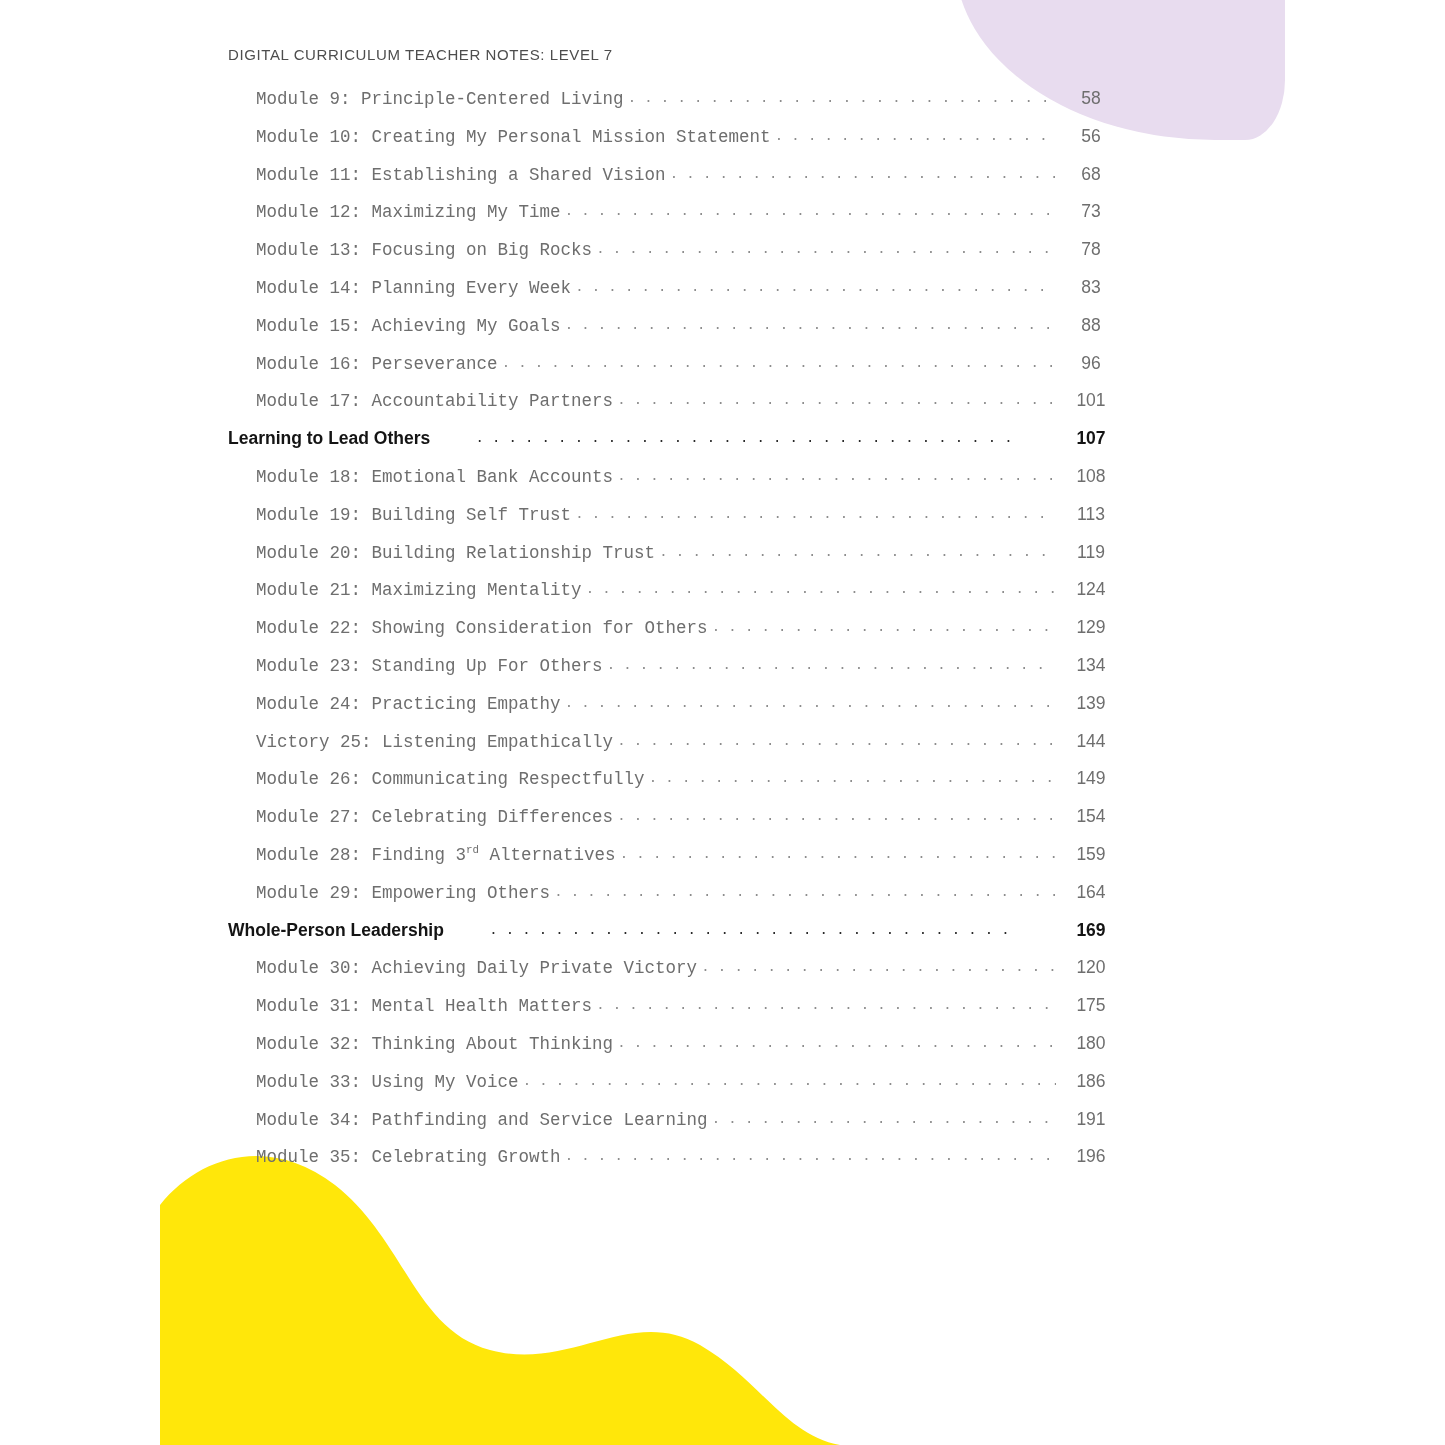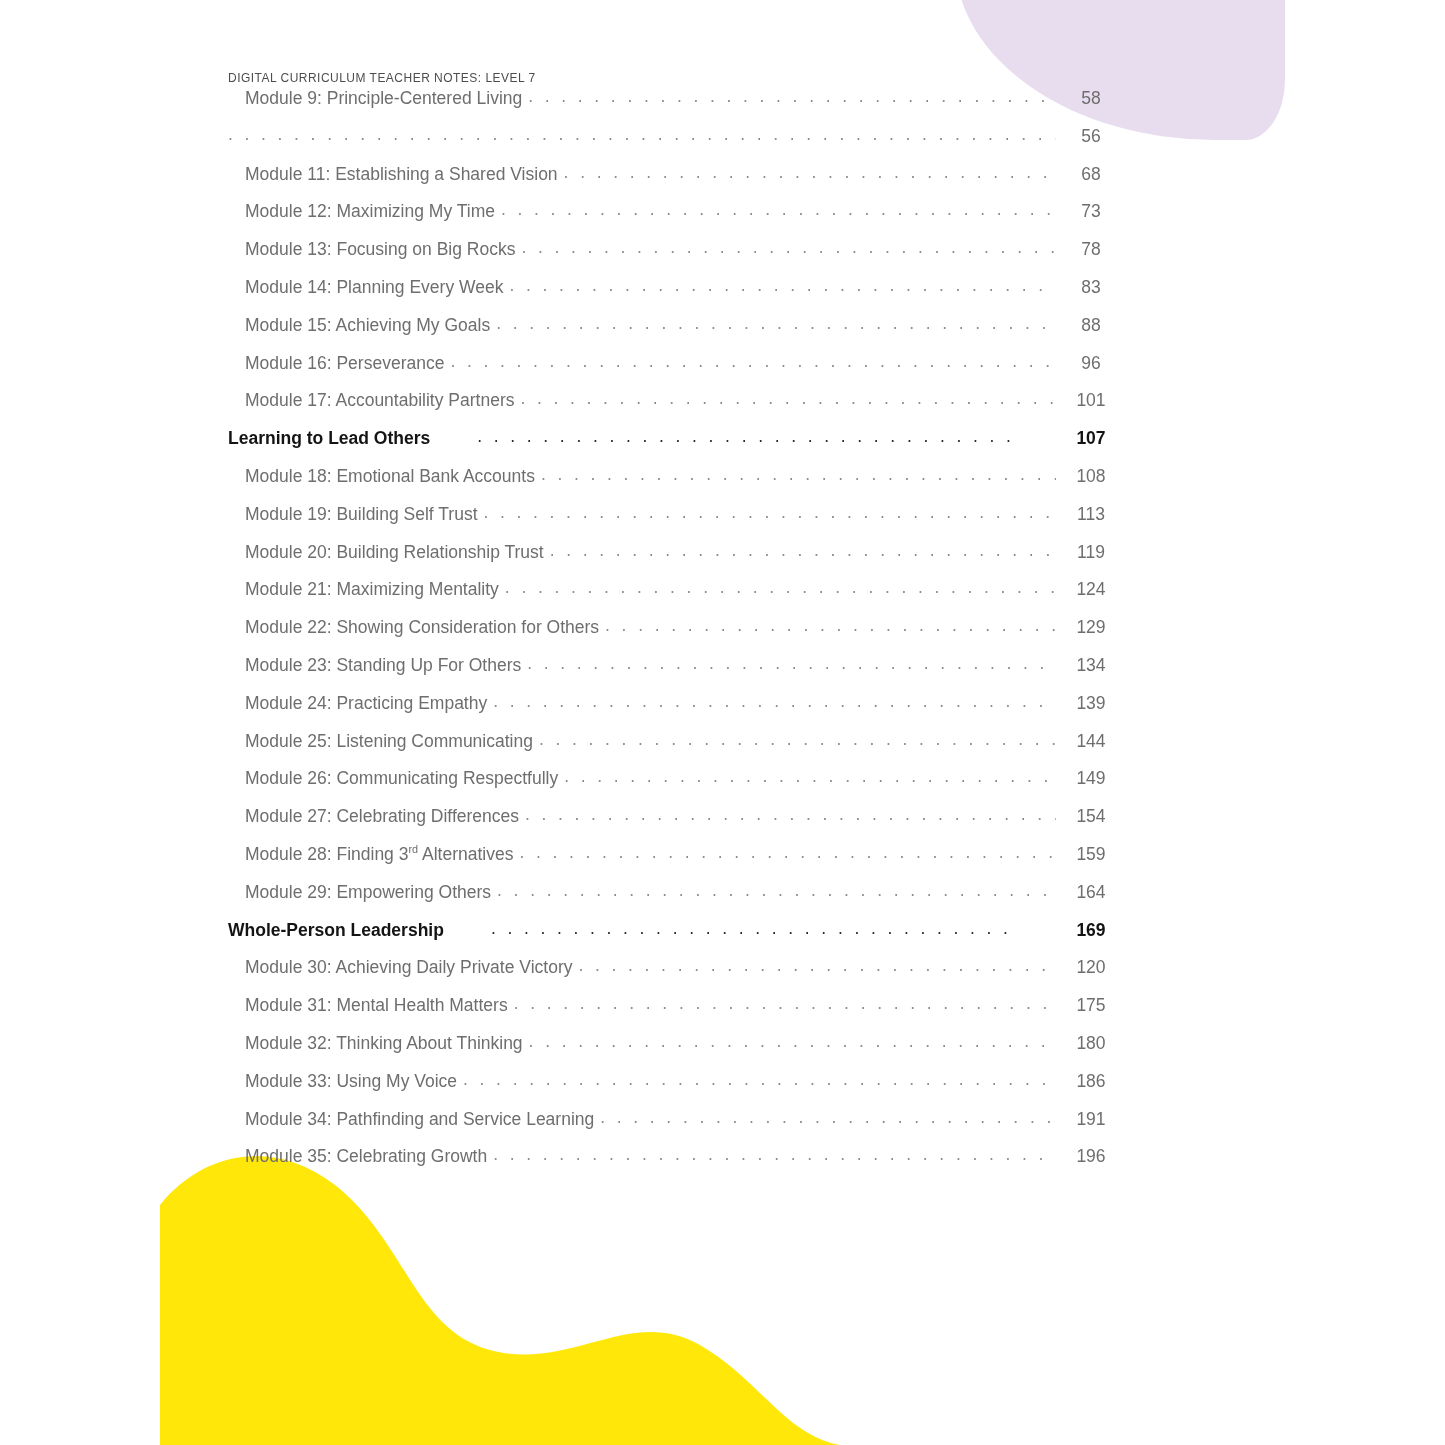--- a/index.html
+++ b/index.html
@@ -45,45 +45,45 @@
 
   .content {
     position: relative;
     z-index: 2;
   }
 
   .running-head {
     position: absolute;
     left: 228px;
     top: 46px;
-    font-size: 12px;
+    font-size: 15px;
     letter-spacing: 0.04em;
     color: #4d4d4d;
     font-family: "Liberation Sans", sans-serif;
-    margin-top: 25px;
   }
 
   .toc {
     position: absolute;
     left: 228px;
     top: 88px;
     width: 890px;
   }
 
   .toc-row {
     display: flex;
     align-items: baseline;
     height: 37.8px;
     font-size: 17.5px;
     color: #6e6e6e;
     white-space: nowrap;
   }
 
   .toc-row.indent .toc-title {
-    margin-left: 17px;
+    margin-left: 28px;
+    font-family: Liberation Mono, monospace;
   }
 
   .toc-row.section {
     color: #141414;
     font-weight: bold;
     gap: 41px;
   }
 
   .toc-title {
     flex: 0 0 auto;
@@ -148,20 +148,21 @@
 
     <div class="toc">
 
       <div class="toc-row indent">
         <span class="toc-title">Module 9: Principle-Centered Living</span>
         <span class="toc-dots">. . . . . . . . . . . . . . . . . . . . . . . . . . . . . . . . . . . . . . . . . . . . . . . . . . . . . . . . . . . . . . . . . . . . . . . . . .</span>
         <span class="toc-page">58</span>
       </div>
 
       <div class="toc-row indent">
+        <span class="toc-title">Module 10: Creating My Personal Mission Statement</span>
         <span class="toc-dots">. . . . . . . . . . . . . . . . . . . . . . . . . . . . . . . . . . . . . . . . . . . . . . . . . . . . . . . . . . . . . . . . . . . . . . . . . .</span>
         <span class="toc-page">56</span>
       </div>
 
       <div class="toc-row indent">
         <span class="toc-title">Module 11: Establishing a Shared Vision</span>
         <span class="toc-dots">. . . . . . . . . . . . . . . . . . . . . . . . . . . . . . . . . . . . . . . . . . . . . . . . . . . . . . . . . . . . . . . . . . . . . . . . . .</span>
         <span class="toc-page">68</span>
       </div>
 
@@ -243,21 +244,21 @@
         <span class="toc-page">134</span>
       </div>
 
       <div class="toc-row indent">
         <span class="toc-title">Module 24: Practicing Empathy</span>
         <span class="toc-dots">. . . . . . . . . . . . . . . . . . . . . . . . . . . . . . . . . . . . . . . . . . . . . . . . . . . . . . . . . . . . . . . . . . . . . . . . . .</span>
         <span class="toc-page">139</span>
       </div>
 
       <div class="toc-row indent">
-        <span class="toc-title">Module 25: Listening Communicating</span>
+        <span class="toc-title">Victory 25: Listening Empathically</span>
         <span class="toc-dots">. . . . . . . . . . . . . . . . . . . . . . . . . . . . . . . . . . . . . . . . . . . . . . . . . . . . . . . . . . . . . . . . . . . . . . . . . .</span>
         <span class="toc-page">144</span>
       </div>
 
       <div class="toc-row indent">
         <span class="toc-title">Module 26: Communicating Respectfully</span>
         <span class="toc-dots">. . . . . . . . . . . . . . . . . . . . . . . . . . . . . . . . . . . . . . . . . . . . . . . . . . . . . . . . . . . . . . . . . . . . . . . . . .</span>
         <span class="toc-page">149</span>
       </div>
 

